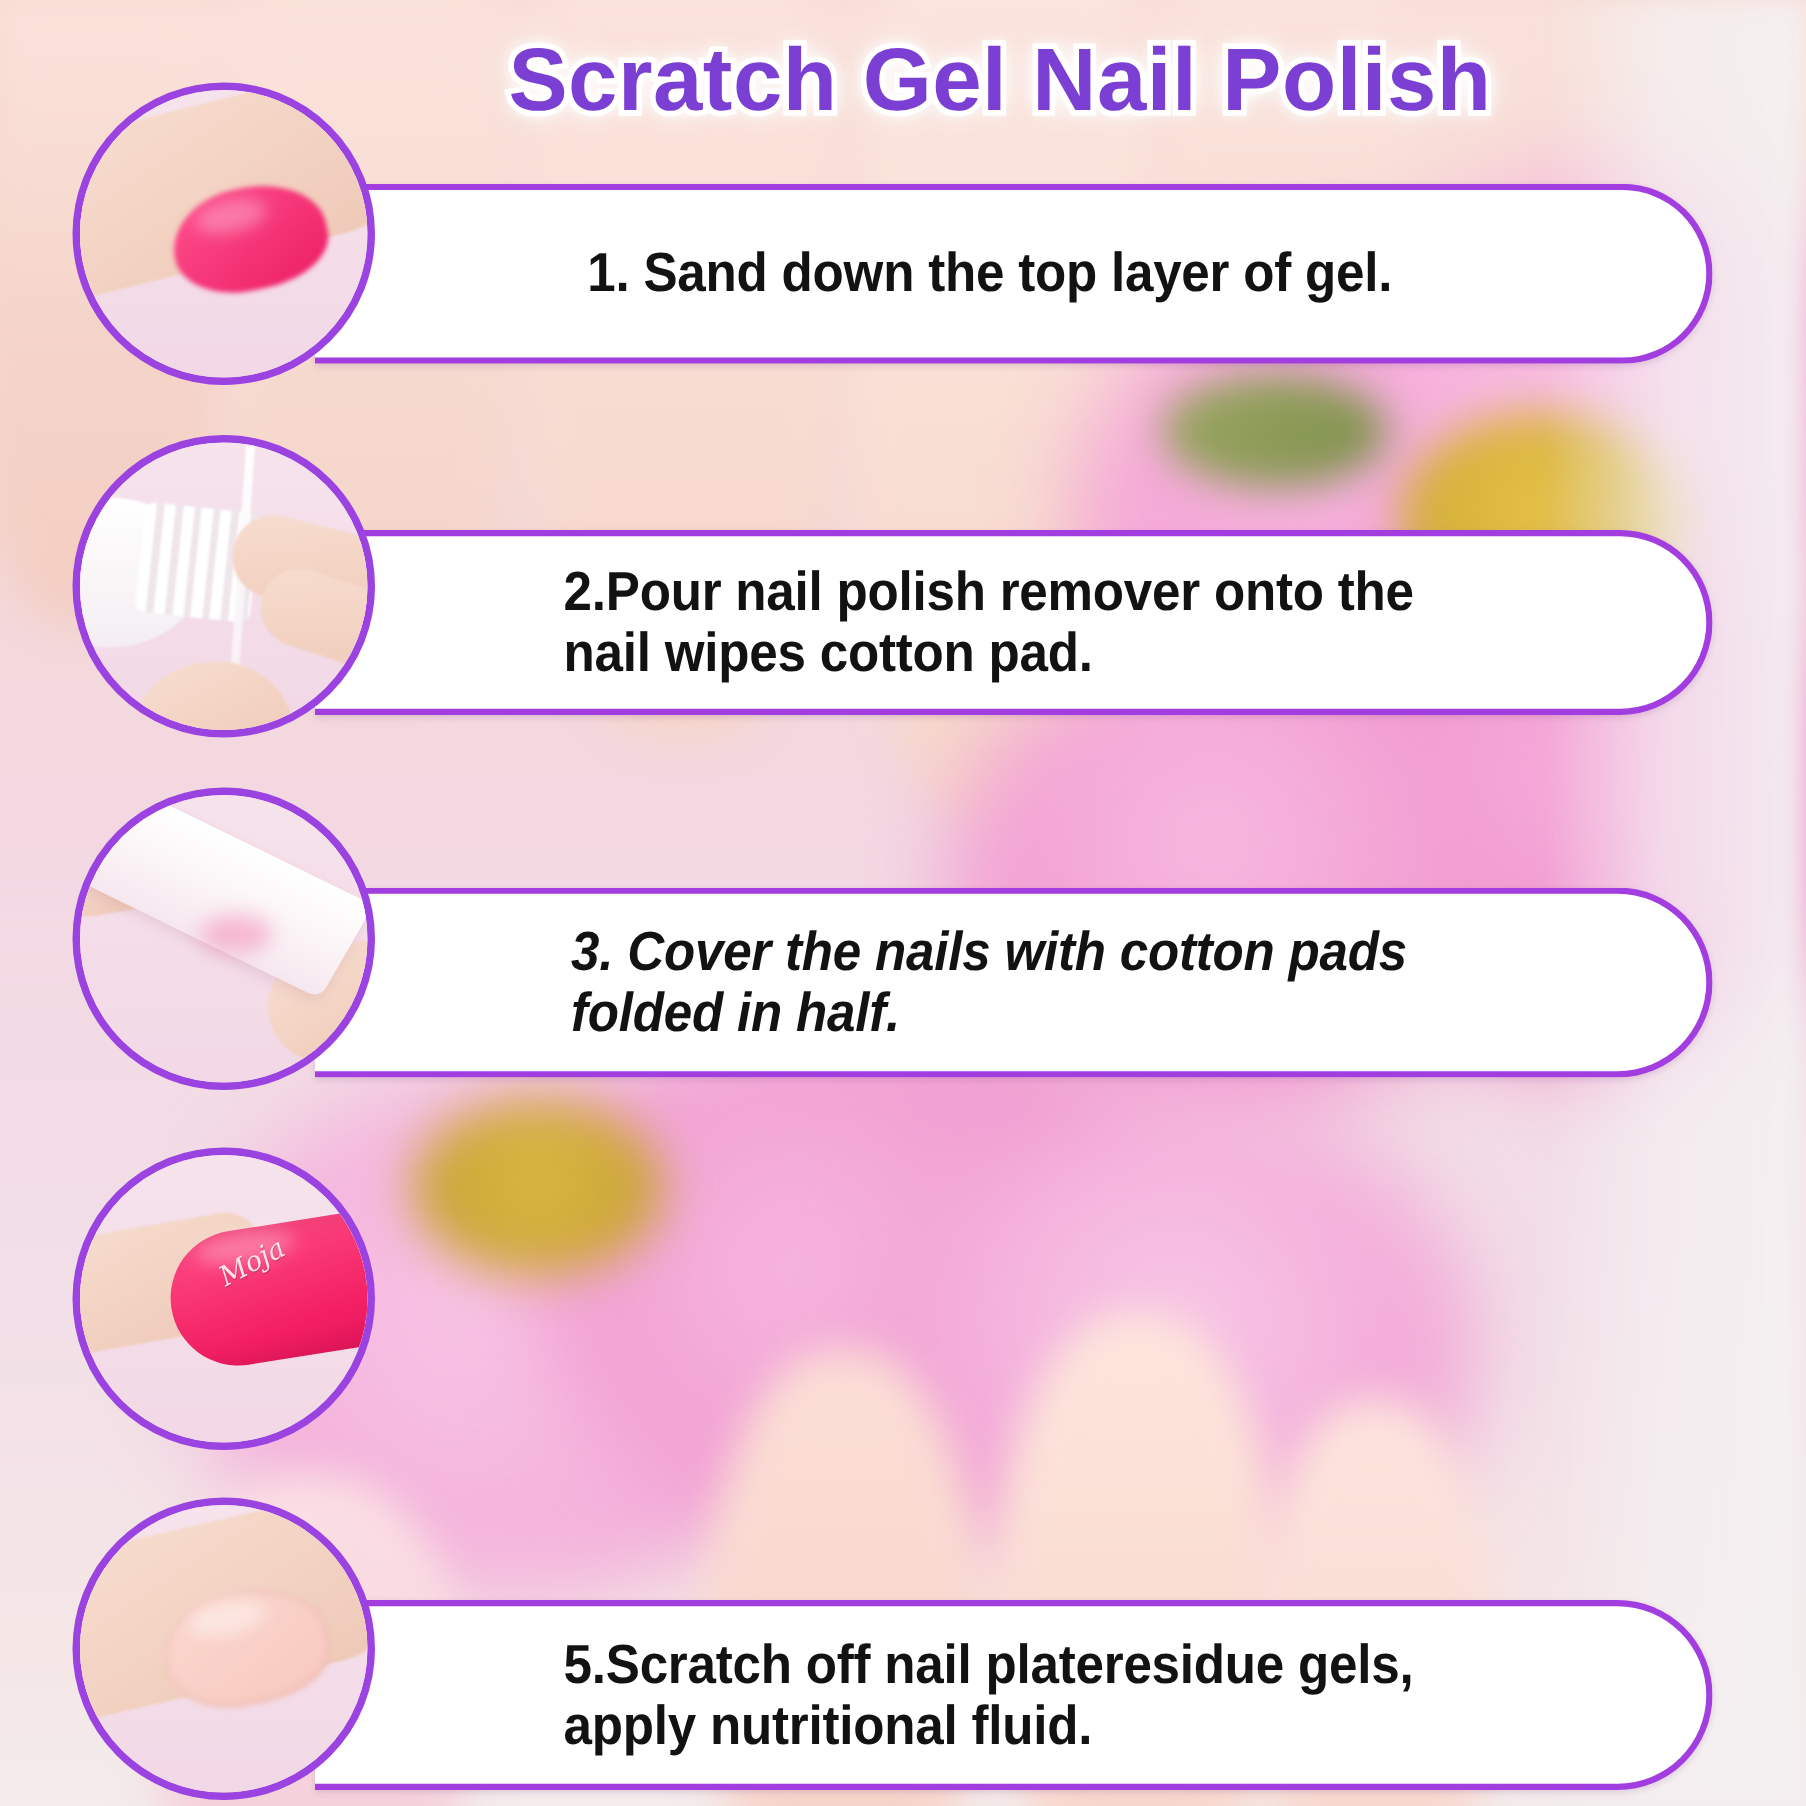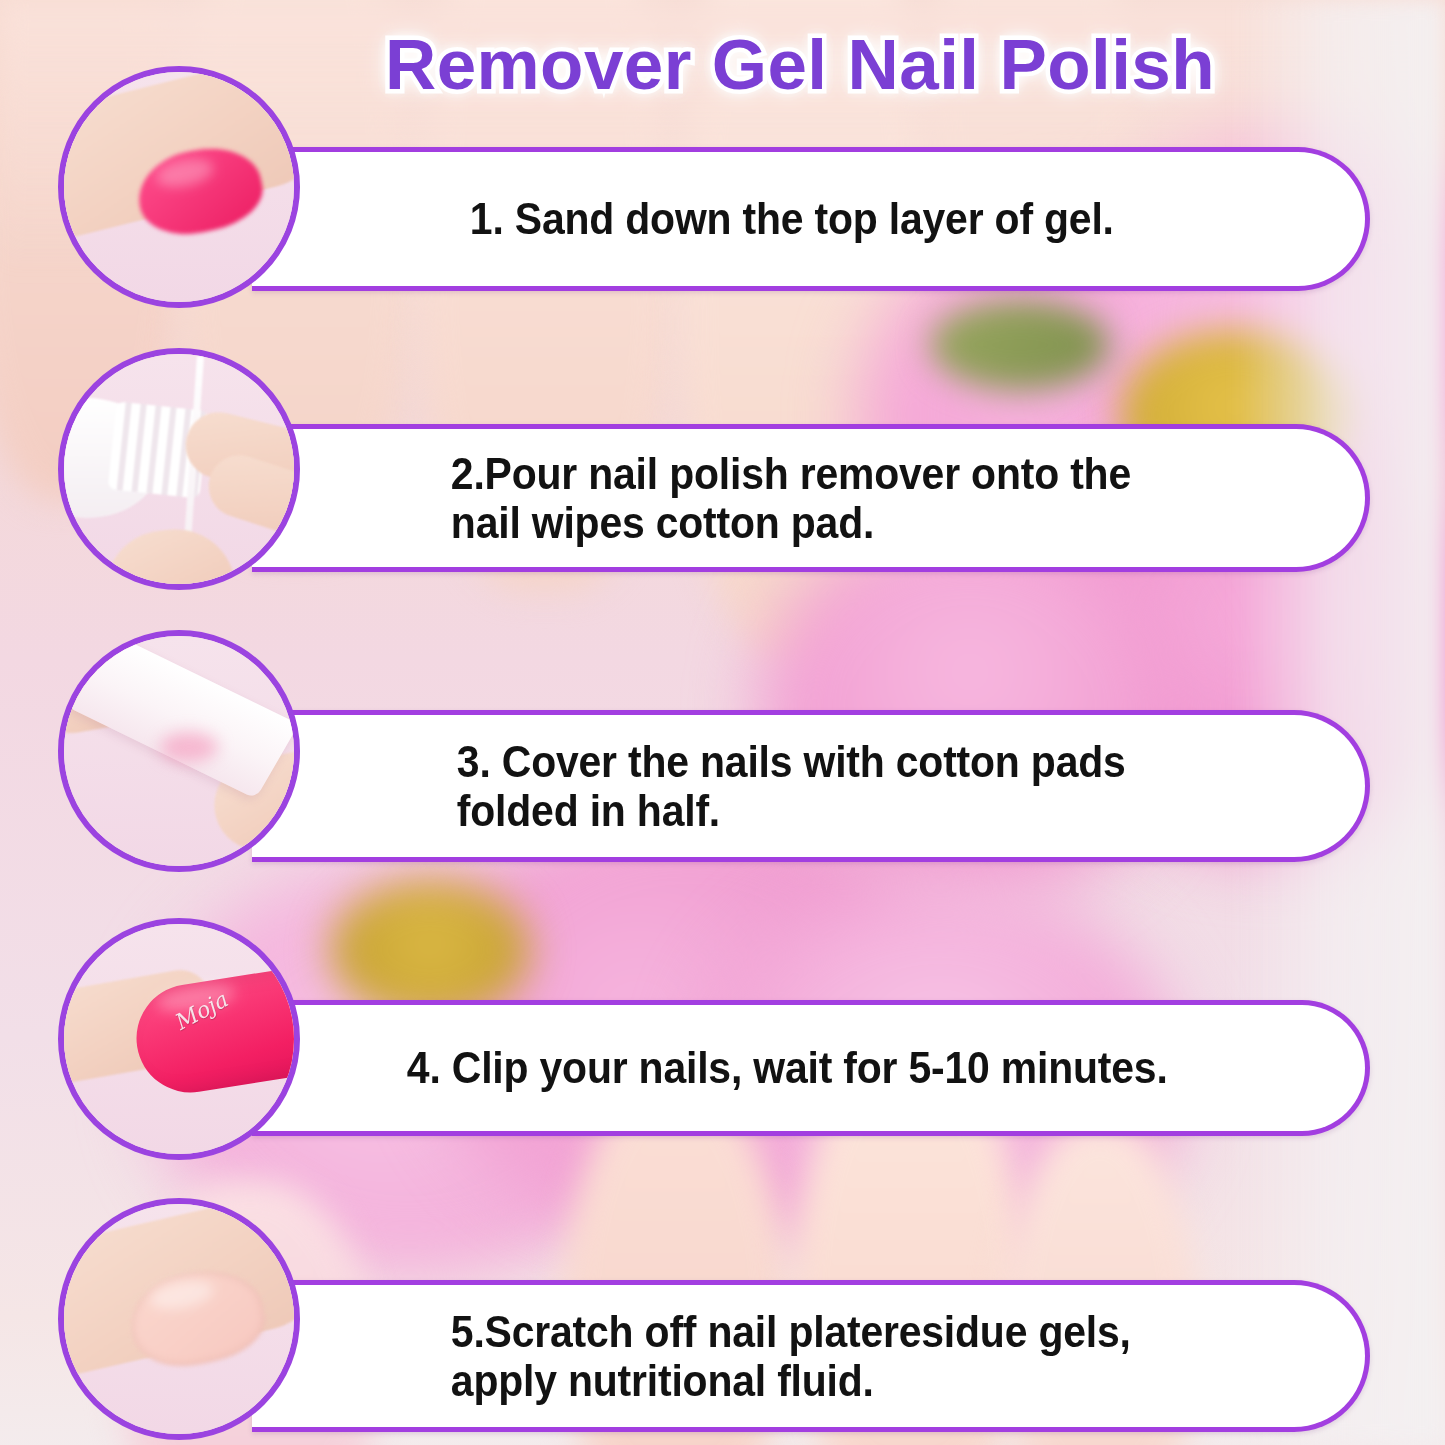--- a/index.html
+++ b/index.html
@@ -132,32 +132,27 @@
     </div>
   </div>
 
   <div class="pill" style="top:424px;width:1118px;height:148px;">
     <div class="txt">
       <span>2.Pour nail polish remover onto the</span>
       <span>nail wipes cotton pad.</span>
     </div>
   </div>
 
-  <div class="pill" style="top:710px;width:1118px;height:152px;">
+  <div class="pill" style="top:710px;width:1118px;height:152px;font-style:italic;">
     <div class="txt">
       <span>3. Cover the nails with cotton pads</span>
       <span>folded in half.</span>
     </div>
   </div>
 
-  <div class="pill" style="top:1000px;width:1118px;height:136px;">
-    <div class="txt">
-      <span>4. Clip your nails, wait for 5-10  minutes.</span>
-    </div>
-  </div>
 
   <div class="pill" style="top:1280px;width:1118px;height:152px;">
     <div class="txt">
       <span>5.Scratch off nail plateresidue gels,</span>
       <span>apply nutritional fluid.</span>
     </div>
   </div>
 
   <div class="circ" style="left:58px;top:66px;width:242px;height:242px;">
     <div class="ph pad-pink">
@@ -197,15 +192,15 @@
   </div>
 
   <div class="circ" style="left:58px;top:1198px;width:242px;height:242px;">
     <div class="ph pad-pink">
       <u class="skin-a" style="left:-40px;top:14px;width:300px;height:132px;transform:rotate(-13deg);border-radius:0 64px 64px 0;filter:blur(1px);"></u>
       <b style="left:66px;top:68px;width:134px;height:92px;background:linear-gradient(150deg,#fbd8ce,#f7c8c0);border-radius:50% 58% 52% 50%/62% 56% 44% 52%;transform:rotate(-11deg);box-shadow:inset 0 0 8px rgba(200,140,130,.35);"></b>
       <b style="left:86px;top:78px;width:64px;height:26px;background:rgba(255,255,255,.42);filter:blur(6px);transform:rotate(-11deg);"></b>
     </div>
   </div>
 
-  <div class="title">Remover Gel Nail Polish</div>
+  <div class="title">Scratch Gel Nail Polish</div>
 
 </div>
 
 </body></html>

